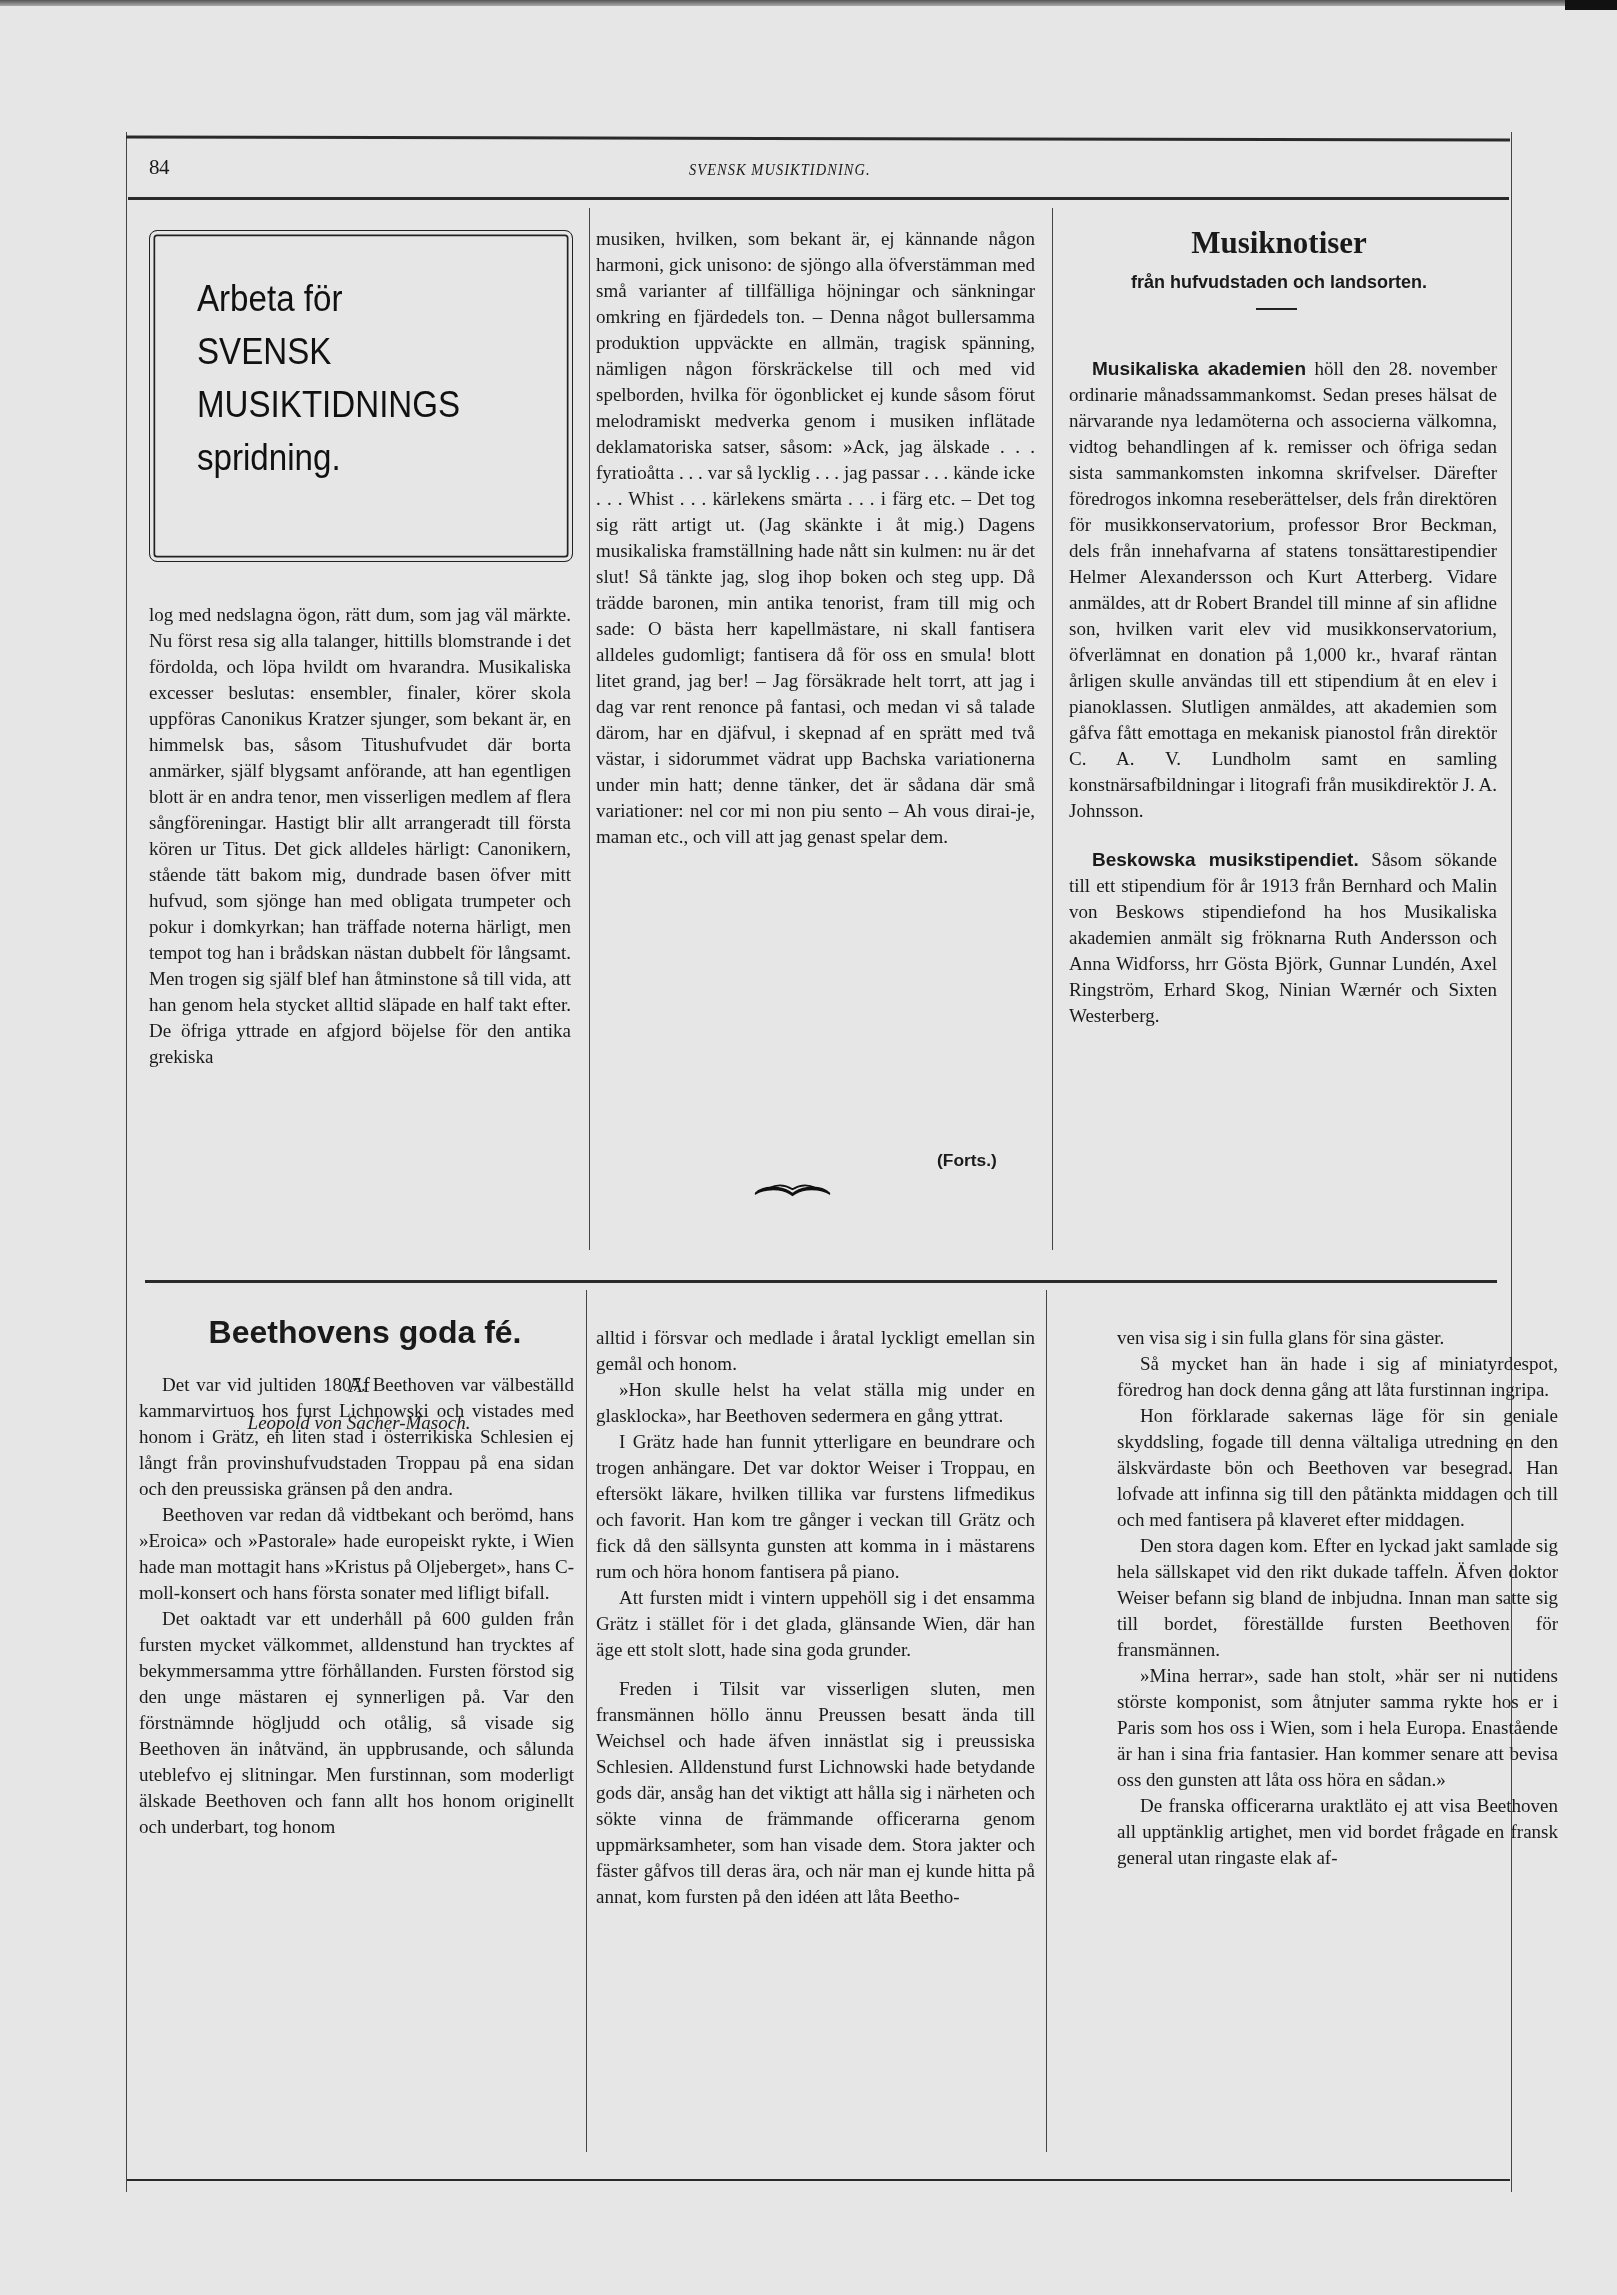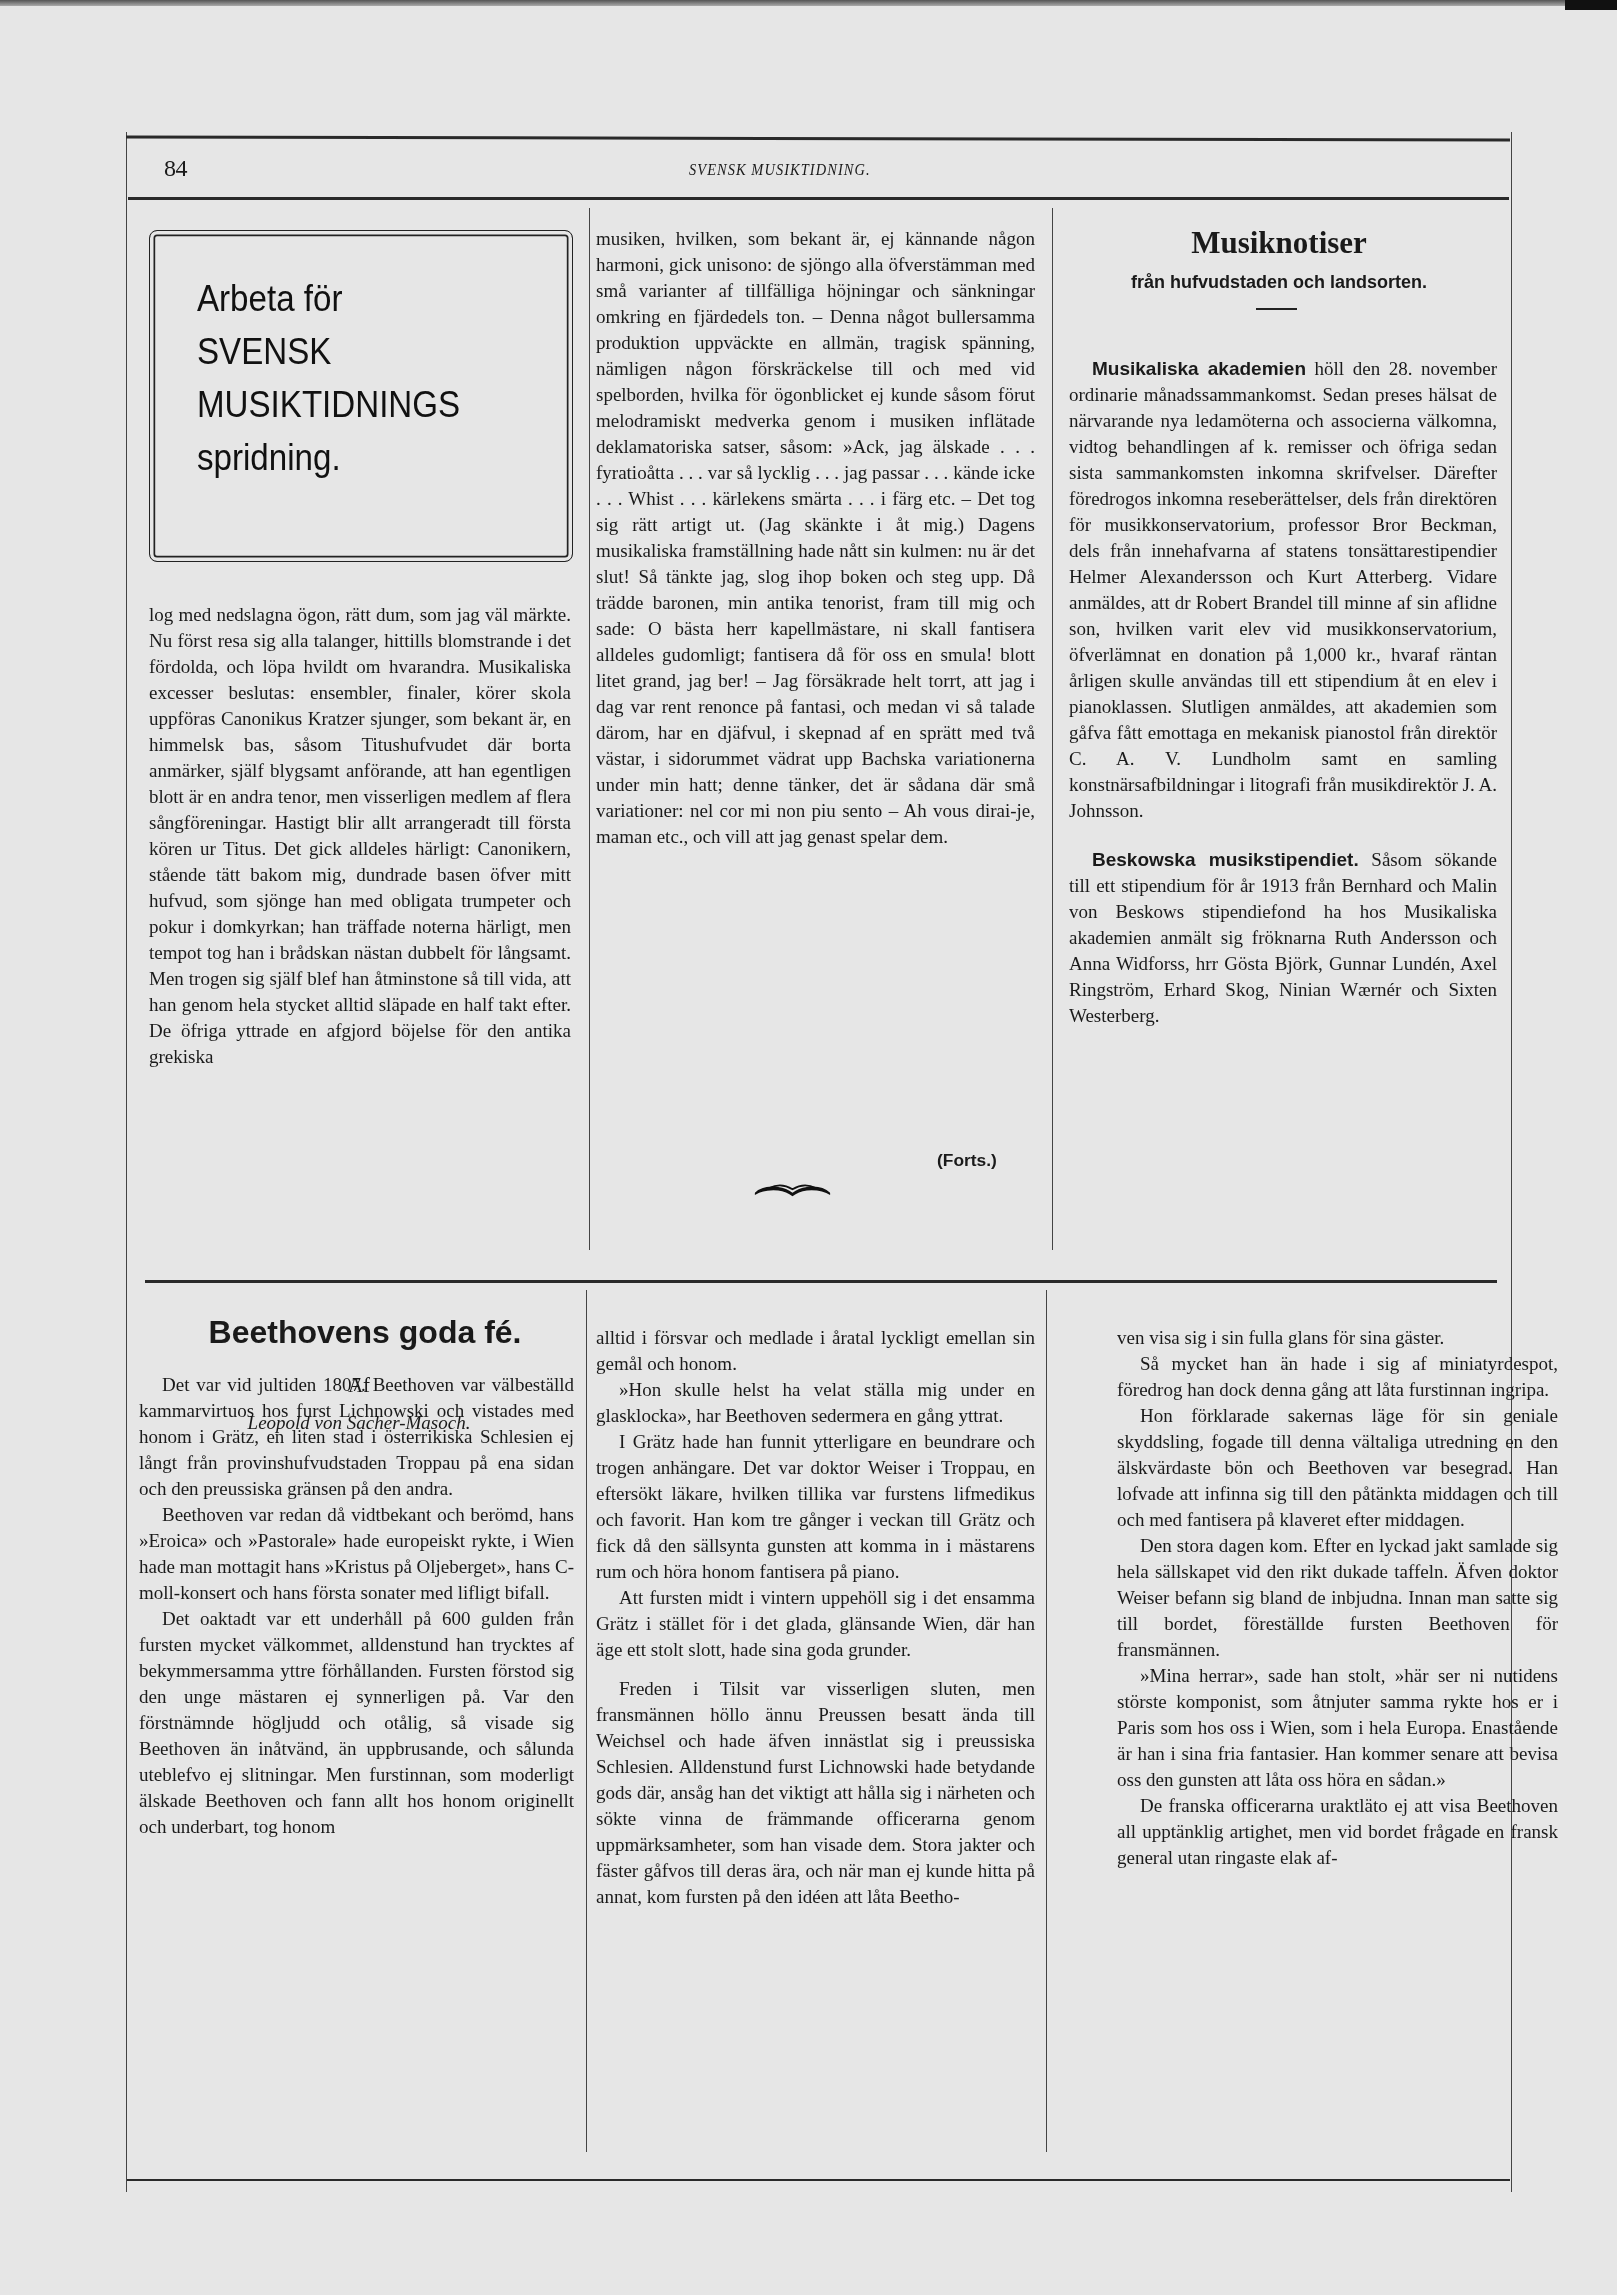--- a/index.html
+++ b/index.html
@@ -19,22 +19,22 @@
     position: absolute; right: 0; top: 0; width: 52px; height: 10.4px; background: #111;
   }
   .page-frame {
     position: absolute; left: 126px; top: 132px; width: 1384px; height: 2060px;
     border-left: 1.2px solid #444; border-right: 1.2px solid #444;
   }
   .rule-thick { position: absolute; height: 2.9px; background: #2a2a2a; }
   .vrule { position: absolute; width: 1.2px; background: #444; }
 
   .page-number {
-    position: absolute; left: 164px; top: 155px;
-    font-size: 24px; letter-spacing: -0.6px;
+    position: absolute; left: 149px; top: 155px;
+    font-size: 21px; letter-spacing: -0.6px;
   }
   .running-head {
     position: absolute; left: 689px; top: 161px;
     font-size: 16px; font-style: italic; letter-spacing: 1.2px;
     transform: scaleX(0.9); transform-origin: left;
   }
 
   .col {
     position: absolute; font-size: 19px; line-height: 26px;
     text-align: justify; hyphens: manual;

